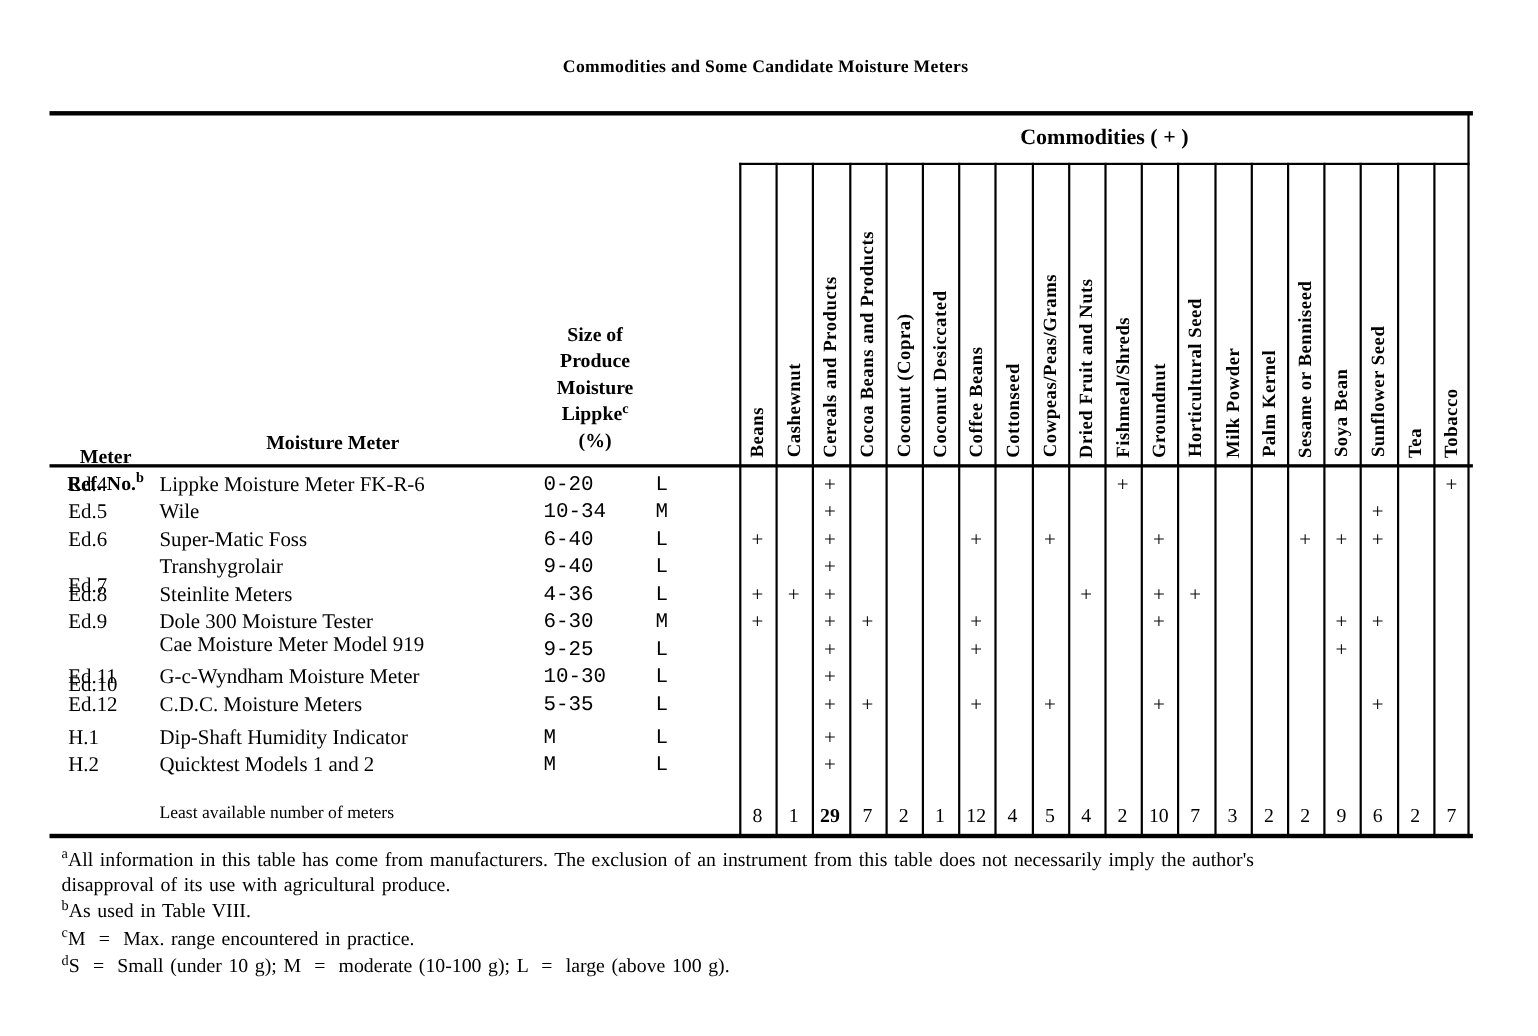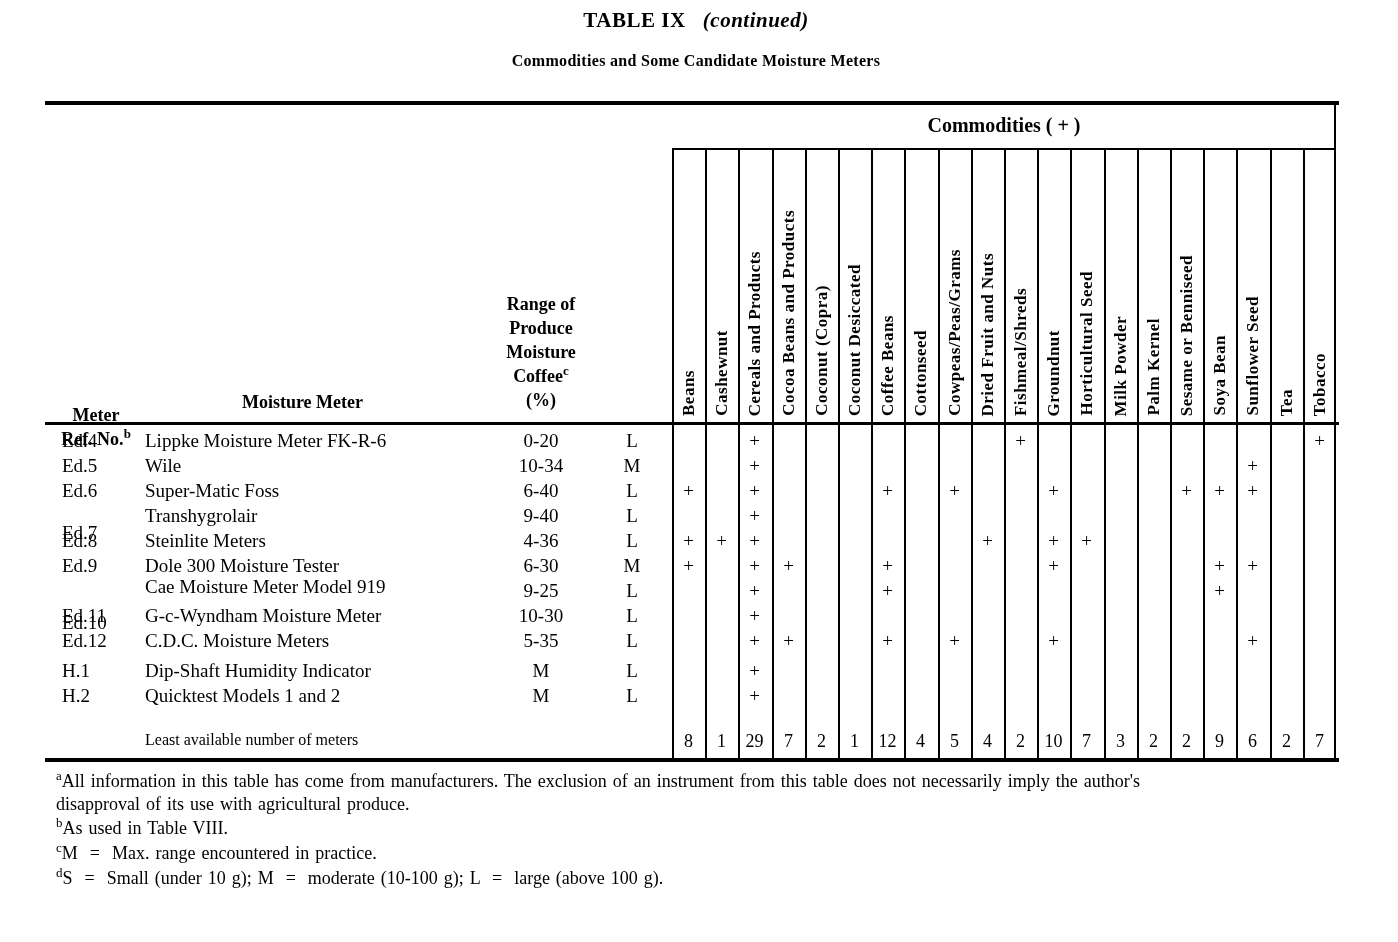--- a/index.html
+++ b/index.html
@@ -13,56 +13,51 @@
   .title .it{font-style:italic;}
   .subtitle{position:absolute;top:52px;left:0;width:1392px;text-align:center;
             font-size:16px;font-weight:bold;letter-spacing:.3px;}
   .band{position:absolute;top:114px;left:672px;width:664px;text-align:center;
         font-size:20px;font-weight:bold;}
   .colhdr{position:absolute;display:flex;align-items:flex-end;justify-content:center;}
   .colhdr span{writing-mode:vertical-rl;transform:rotate(180deg);white-space:nowrap;
                font-weight:bold;font-size:17px;line-height:1.05;letter-spacing:.5px;}
   .hdr-left{position:absolute;font-weight:bold;font-size:18px;line-height:24px;text-align:center;}
   .cell{position:absolute;font-size:19px;line-height:25px;}
-  .tc{text-align:center;}
+  .tc{font-family:Liberation Mono, monospace;}
   .plus{position:absolute;text-align:center;font-size:19px;line-height:25px;}
   .sumval{position:absolute;text-align:center;font-size:18px;line-height:25px;}
   .summary-label{position:absolute;left:145px;top:727px;font-size:16px;line-height:26px;}
   .footnote{position:absolute;left:56px;width:1292px;font-size:18px;line-height:23px;
             white-space:pre-wrap;word-spacing:1.5px;}
   sup{font-size:13px;line-height:0;}
 </style>
 </head>
 <body>
 
 <div class="page">
 
-  <div class="title">
-    <span>TABLE IX</span>
-    <span>&nbsp;</span>
-    <span class="it">(continued)</span>
-  </div>
   <div class="subtitle">Commodities and Some Candidate Moisture Meters</div>
 
   <div class="line" style="left:45px;top:101px;width:1294px;height:4px;"></div>
   <div class="line" style="left:45px;top:422px;width:1294px;height:3px;"></div>
   <div class="line" style="left:45px;top:758px;width:1294px;height:4px;"></div>
 
   <div class="band">Commodities ( + )</div>
 
   <div class="hdr-left" style="left:48px;top:363px;width:96px;margin-top:40px;">
     <div>Meter</div>
     <div><span>Ref. No.</span><sup>b</sup></div>
   </div>
   <div class="hdr-left" style="left:180px;top:390px;width:245px;">Moisture Meter</div>
   <div class="hdr-left" style="left:494px;top:292px;width:94px;">
-    <div>Range of</div>
+    <div>Size of</div>
     <div>Produce</div>
     <div>Moisture</div>
-    <div><span>Coffee</span><sup>c</sup></div>
+    <div><span>Lippke</span><sup>c</sup></div>
     <div>(%)</div>
   </div>
 
   <div id="grid">
       <div class="line" style="left: 672px; top: 148px; width: 2px; height: 612px; position: absolute;"></div>
       <div class="line" style="left: 705px; top: 148px; width: 2px; height: 612px; position: absolute;"></div>
       <div class="line" style="left: 738px; top: 148px; width: 2px; height: 612px; position: absolute;"></div>
       <div class="line" style="left: 772px; top: 148px; width: 2px; height: 612px; position: absolute;"></div>
       <div class="line" style="left: 805px; top: 148px; width: 2px; height: 612px; position: absolute;"></div>
       <div class="line" style="left: 838px; top: 148px; width: 2px; height: 612px; position: absolute;"></div>
@@ -176,21 +171,21 @@
       <div class="plus" style="left: 738px; top: 628px; width: 33px; height: 25px; position: absolute;">+</div>
       <div class="plus" style="left: 772px; top: 628px; width: 33px; height: 25px; position: absolute;">+</div>
       <div class="plus" style="left: 871px; top: 628px; width: 33px; height: 25px; position: absolute;">+</div>
       <div class="plus" style="left: 938px; top: 628px; width: 33px; height: 25px; position: absolute;">+</div>
       <div class="plus" style="left: 1037px; top: 628px; width: 33px; height: 25px; position: absolute;">+</div>
       <div class="plus" style="left: 1236px; top: 628px; width: 33px; height: 25px; position: absolute;">+</div>
       <div class="plus" style="left: 738px; top: 658px; width: 33px; height: 25px; position: absolute;">+</div>
       <div class="plus" style="left: 738px; top: 683px; width: 33px; height: 25px; position: absolute;">+</div>
       <div class="sumval" style="left: 672px; top: 729px; width: 33px; position: absolute;">8</div>
       <div class="sumval" style="left: 705px; top: 729px; width: 33px; position: absolute;">1</div>
-      <div class="sumval" style="left: 738px; top: 729px; width: 33px; position: absolute;">29</div>
+      <div class="sumval" style="left: 738px; top: 729px; width: 33px; position: absolute; font-weight: bold;">29</div>
       <div class="sumval" style="left: 772px; top: 729px; width: 33px; position: absolute;">7</div>
       <div class="sumval" style="left: 805px; top: 729px; width: 33px; position: absolute;">2</div>
       <div class="sumval" style="left: 838px; top: 729px; width: 33px; position: absolute;">1</div>
       <div class="sumval" style="left: 871px; top: 729px; width: 33px; position: absolute;">12</div>
       <div class="sumval" style="left: 904px; top: 729px; width: 33px; position: absolute;">4</div>
       <div class="sumval" style="left: 938px; top: 729px; width: 33px; position: absolute;">5</div>
       <div class="sumval" style="left: 971px; top: 729px; width: 33px; position: absolute;">4</div>
       <div class="sumval" style="left: 1004px; top: 729px; width: 33px; position: absolute;">2</div>
       <div class="sumval" style="left: 1037px; top: 729px; width: 33px; position: absolute;">10</div>
       <div class="sumval" style="left: 1070px; top: 729px; width: 33px; position: absolute;">7</div>

